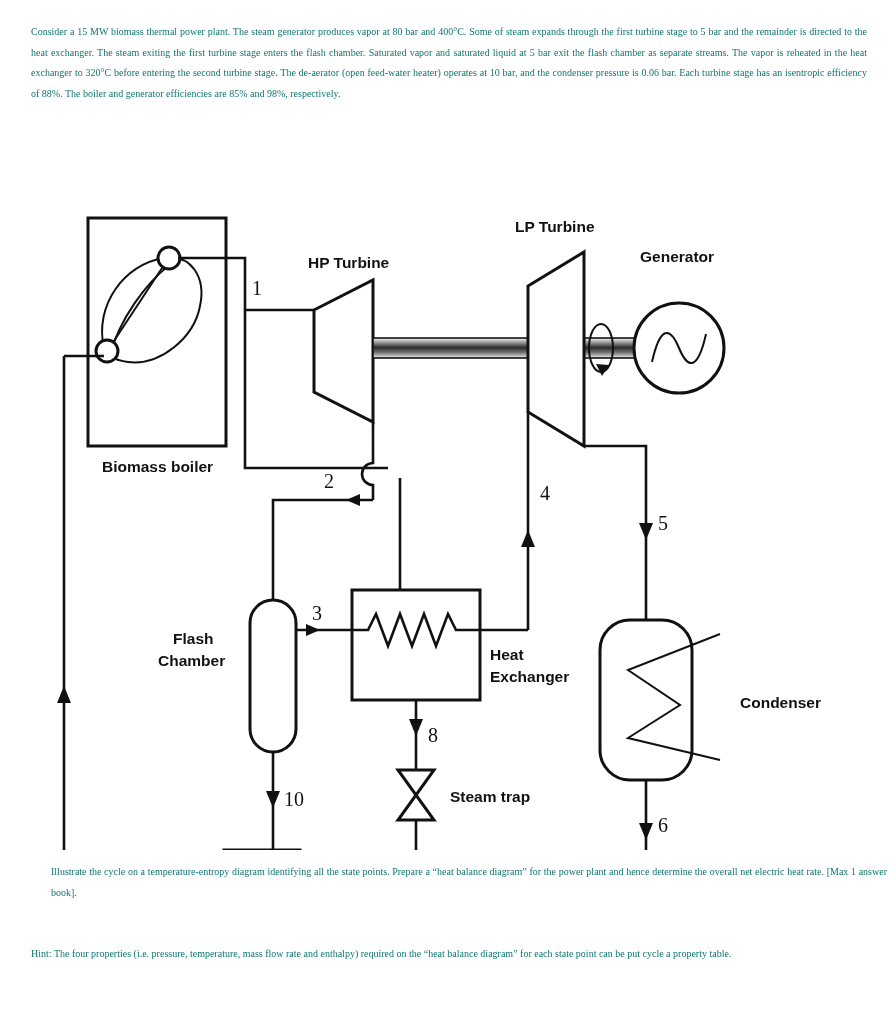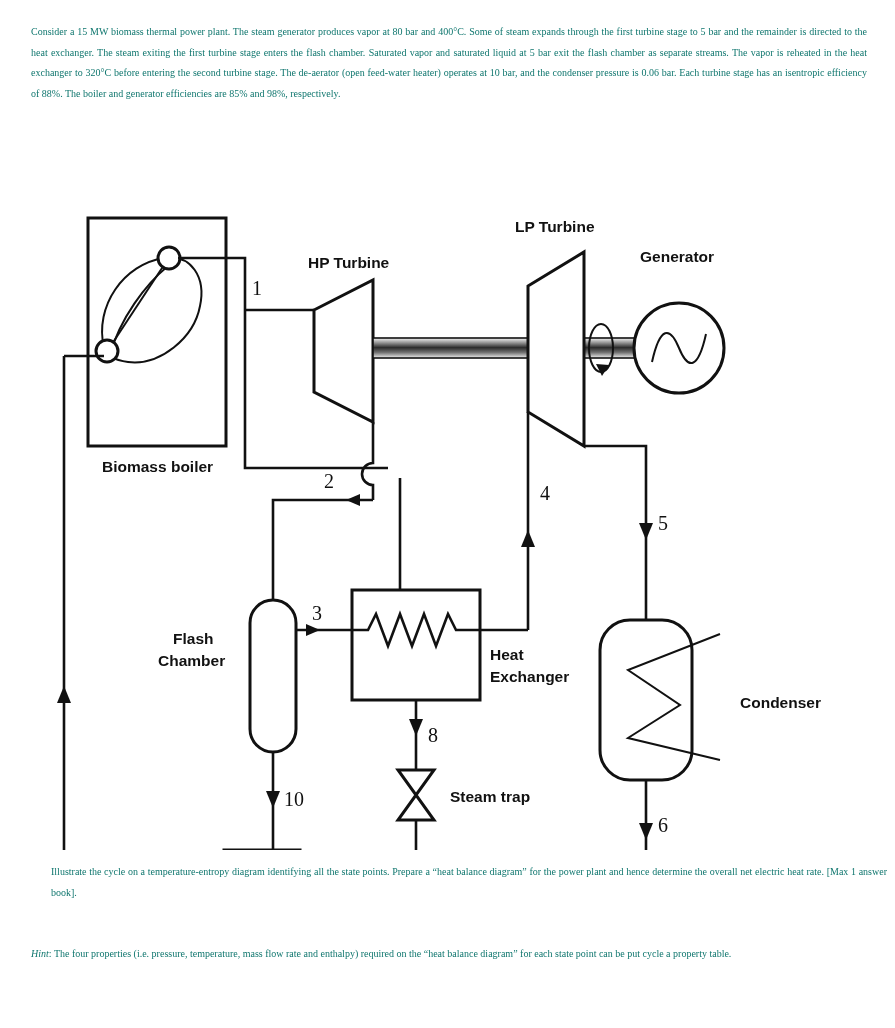--- a/index.html
+++ b/index.html
@@ -19,21 +19,21 @@
     position:absolute;
     font-family:"Liberation Serif", serif;
     font-size:10px;
     line-height:20.6px;
     text-align:justify;
     color:#0f766e;
   }
   #intro-paragraph{ left:31px; top:22px; width:836px; }
   #task-paragraph{ left:31px; top:862px; width:836px;margin-left:20px; }
   #hint-paragraph{ left:31px; top:944px; width:836px; }
-  .hint-word{ font-style:italic; }
+  .hint-word{ }
 
   #plant-diagram{
     position:absolute;
     left:28px; top:200px;
     width:840px; height:650px;
   }
   svg{display:block;}
   .lbl{
     font-family:"Liberation Sans", sans-serif;
     font-size:15.5px;

